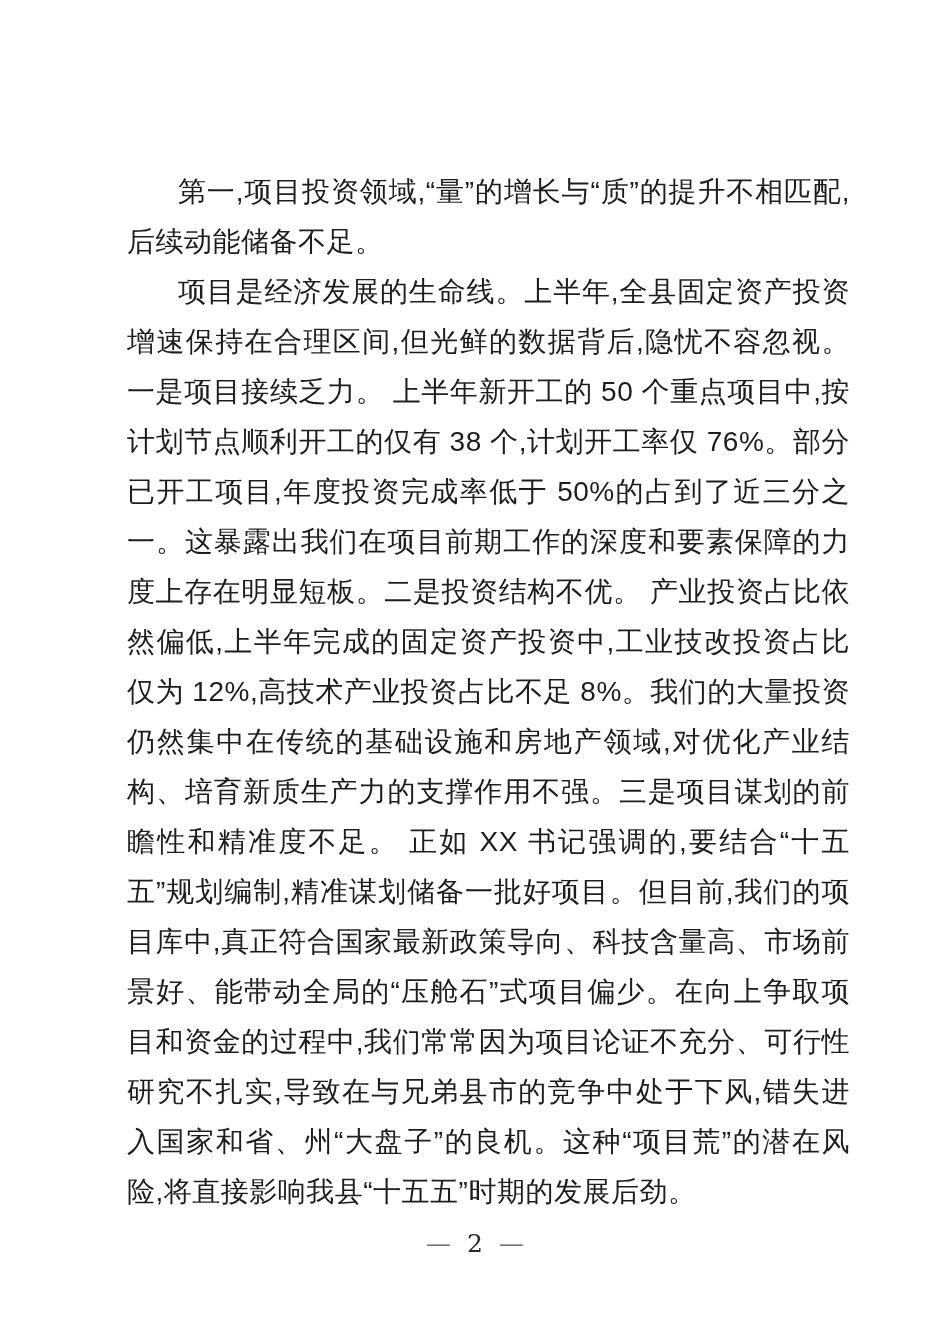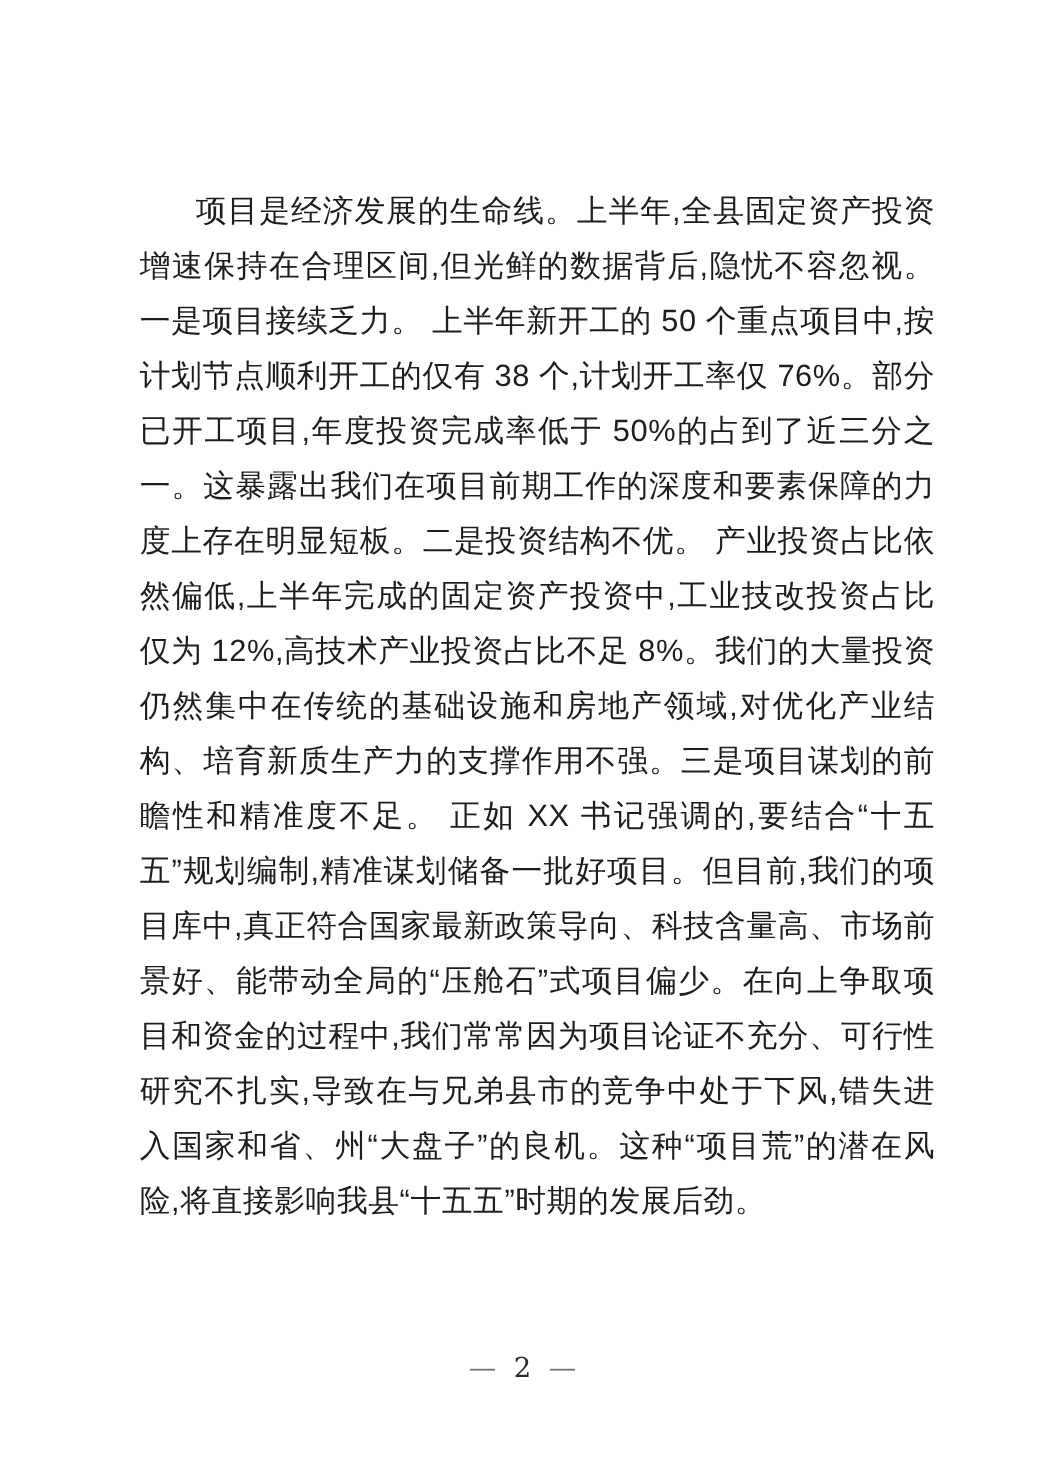--- a/index.html
+++ b/index.html
@@ -50,20 +50,21 @@
     color: #2a2a2a;
     margin: 0 16px;
   }
 </style>
 </head>
 <body>
 
 <div class="page">
 
   <div class="content">
+    <p class="para">第一,项目投资领域,“量”的增长与“质”的提升不相匹配,后续动能储备不足。</p>
     <p class="para">项目是经济发展的生命线。上半年,全县固定资产投资增速保持在合理区间,但光鲜的数据背后,隐忧不容忽视。一是项目接续乏力。 上半年新开工的 50 个重点项目中,按计划节点顺利开工的仅有 38 个,计划开工率仅 76%。部分已开工项目,年度投资完成率低于 50%的占到了近三分之一。这暴露出我们在项目前期工作的深度和要素保障的力度上存在明显短板。二是投资结构不优。 产业投资占比依然偏低,上半年完成的固定资产投资中,工业技改投资占比仅为 12%,高技术产业投资占比不足 8%。我们的大量投资仍然集中在传统的基础设施和房地产领域,对优化产业结构、培育新质生产力的支撑作用不强。三是项目谋划的前瞻性和精准度不足。 正如 XX 书记强调的,要结合“十五五”规划编制,精准谋划储备一批好项目。但目前,我们的项目库中,真正符合国家最新政策导向、科技含量高、市场前景好、能带动全局的“压舱石”式项目偏少。在向上争取项目和资金的过程中,我们常常因为项目论证不充分、可行性研究不扎实,导致在与兄弟县市的竞争中处于下风,错失进入国家和省、州“大盘子”的良机。这种“项目荒”的潜在风险,将直接影响我县“十五五”时期的发展后劲。</p>
   </div>
 
   <div class="footer">
     <span class="dash">—</span><span class="pagenum">2</span><span class="dash">—</span>
   </div>
 
 </div>
 
 </body></html>

